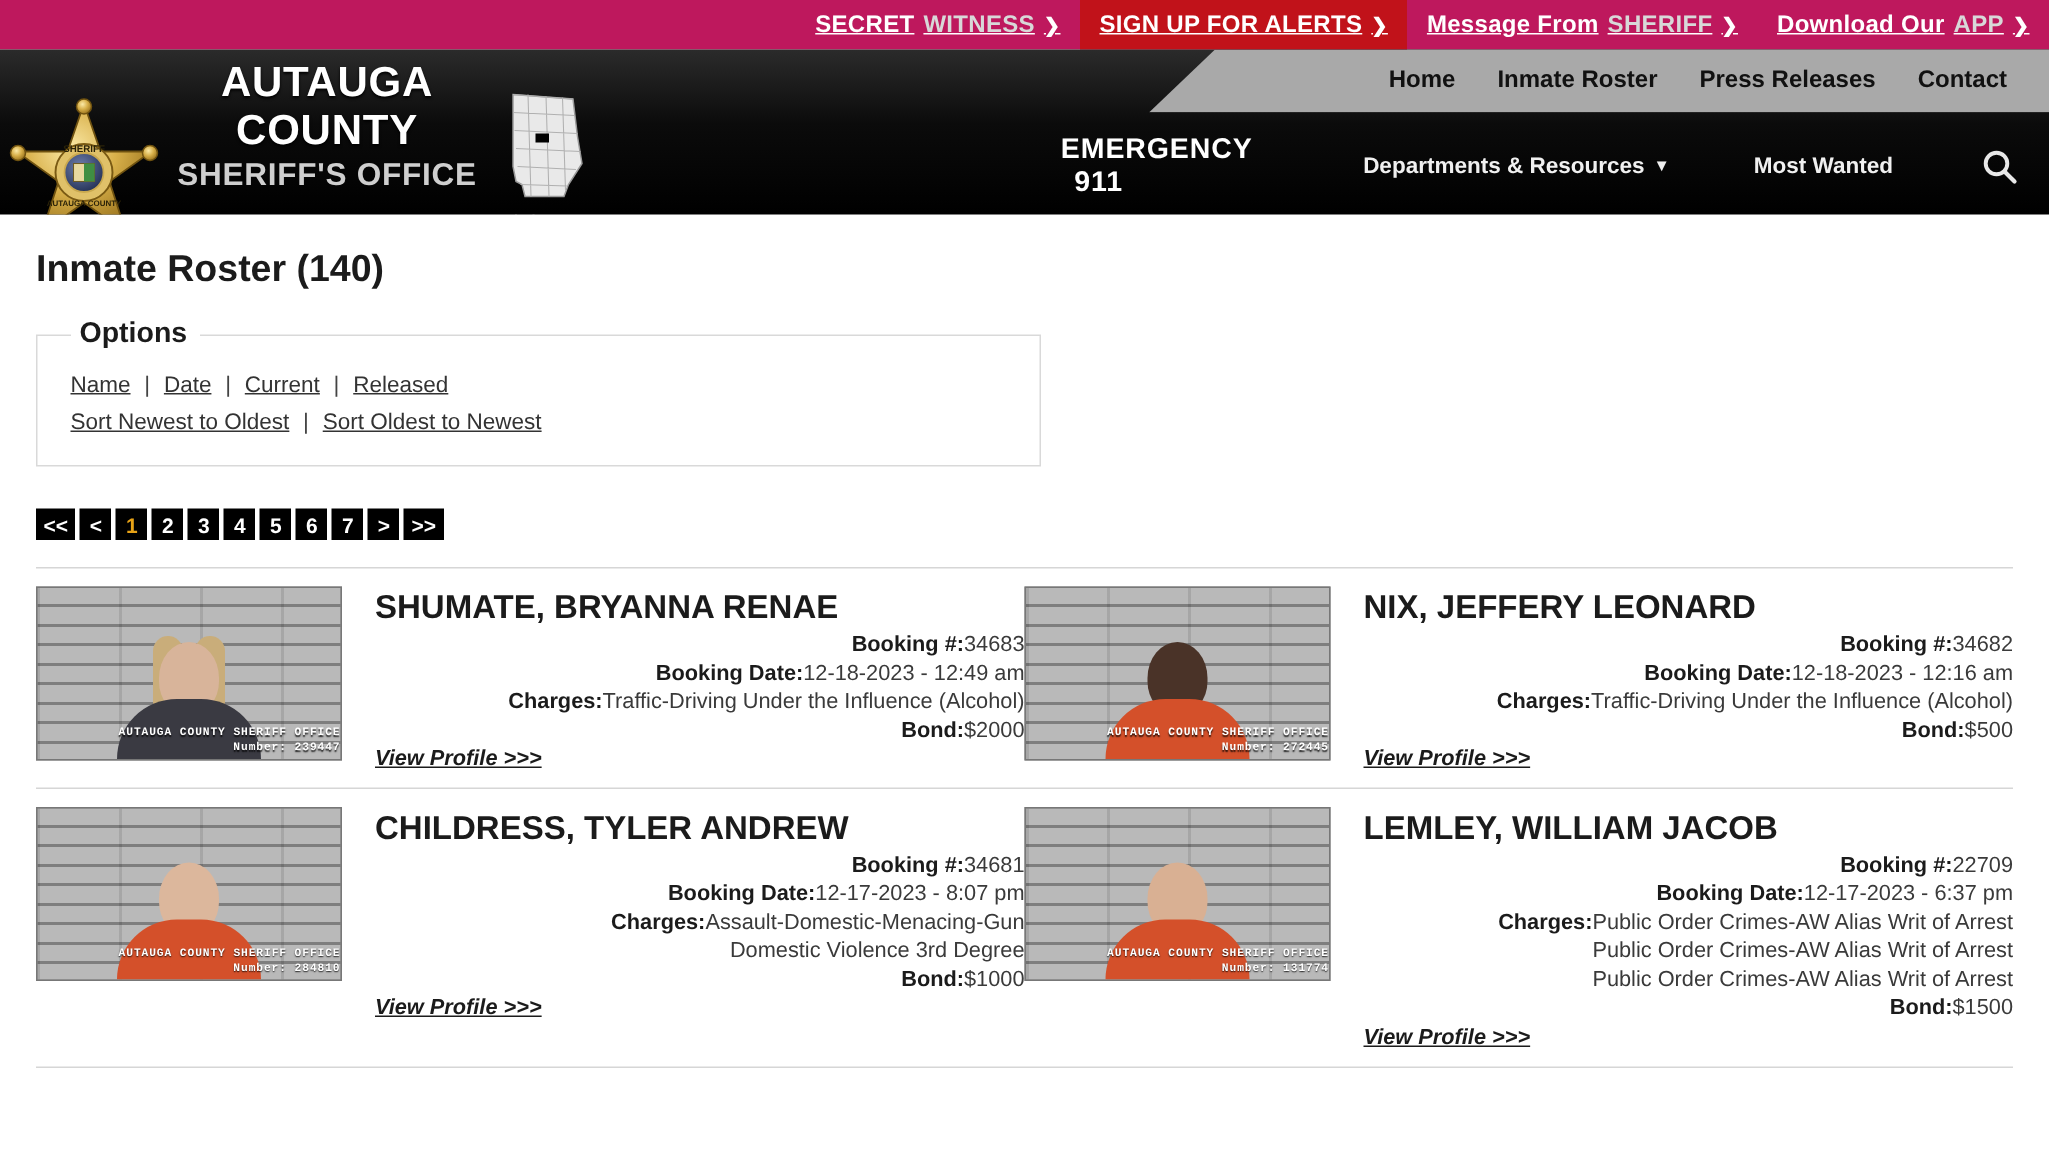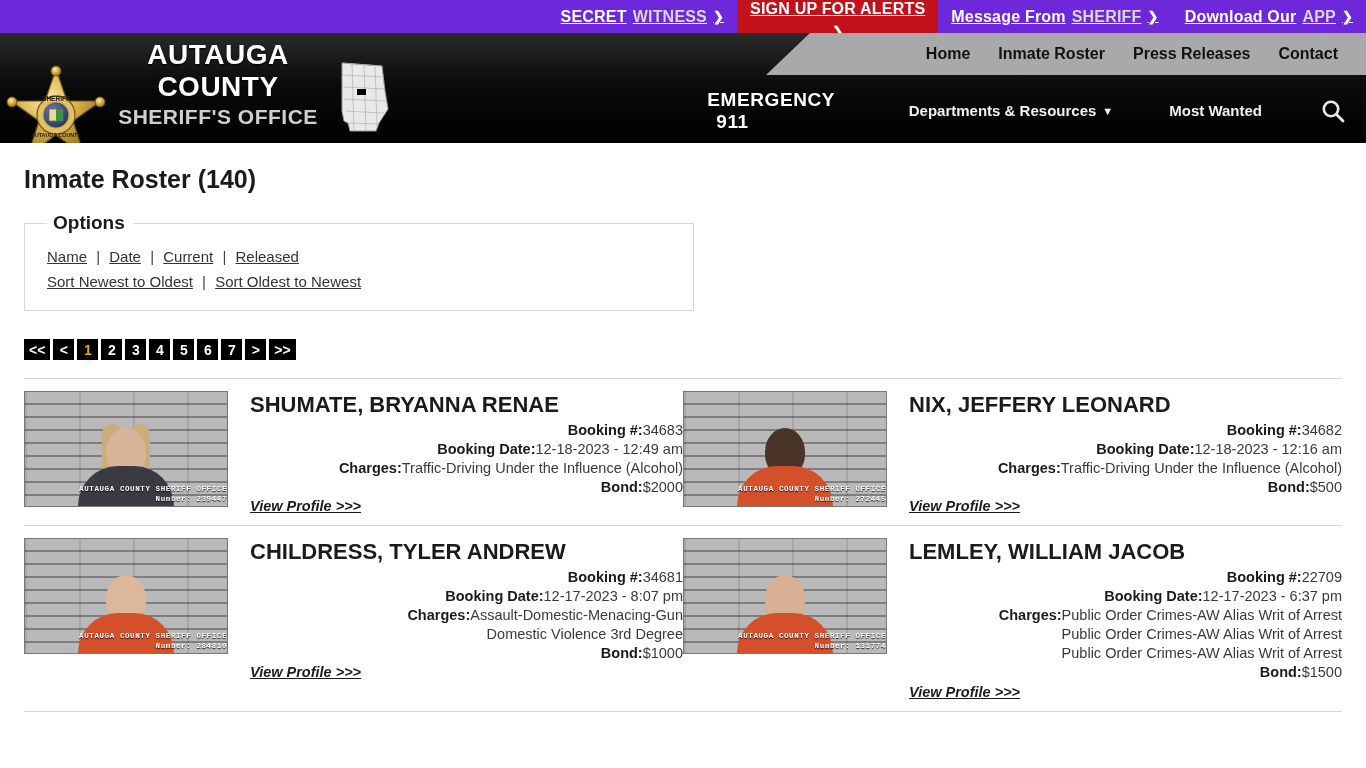--- a/index.html
+++ b/index.html
@@ -6,35 +6,35 @@
   html, body { margin:0; padding:0; }
   body {
     width:1366px; height:768px; overflow:hidden;
     background:#ffffff;
     font-family:"Liberation Sans", sans-serif;
     color:#222;
   }
 
   
   .topbar {
-    height:33px; background:#6d28d9; display:flex;
+    height:33px; background:#be185d; display:flex;
     justify-content:flex-end; align-items:stretch;
   }
   .topitem {
     display:flex; align-items:center; gap:6px;
     padding:0 13px; color:#fff;
     font-size:16px; font-weight:bold;
     font-stretch:condensed;
     letter-spacing:.2px;
     white-space:nowrap;
     font-family:"Liberation Sans Narrow","Liberation Sans",sans-serif;
   }
   .topitem .w1 { color:#ffffff; }
   .topitem .w2 { color:#d8d8d8; }
-  .topitem.alert { background:#c1121a;flex-direction:column; }
+  .topitem.alert { background:#c1121a; }
   .topitem .chev { font-size:13px; font-weight:bold; color:#fff; }
   .topitem.alert .w1, .topitem.alert .w2 { color:#fff; }
 
   
   .header {
     position:relative; height:110px;
     background:linear-gradient(180deg,#2b2b2b 0%, #0b0b0b 45%, #000 100%);
     overflow:hidden;
   }
   .badge-wrap { position:absolute; left:6px; top:32px; width:100px; height:96px; }

